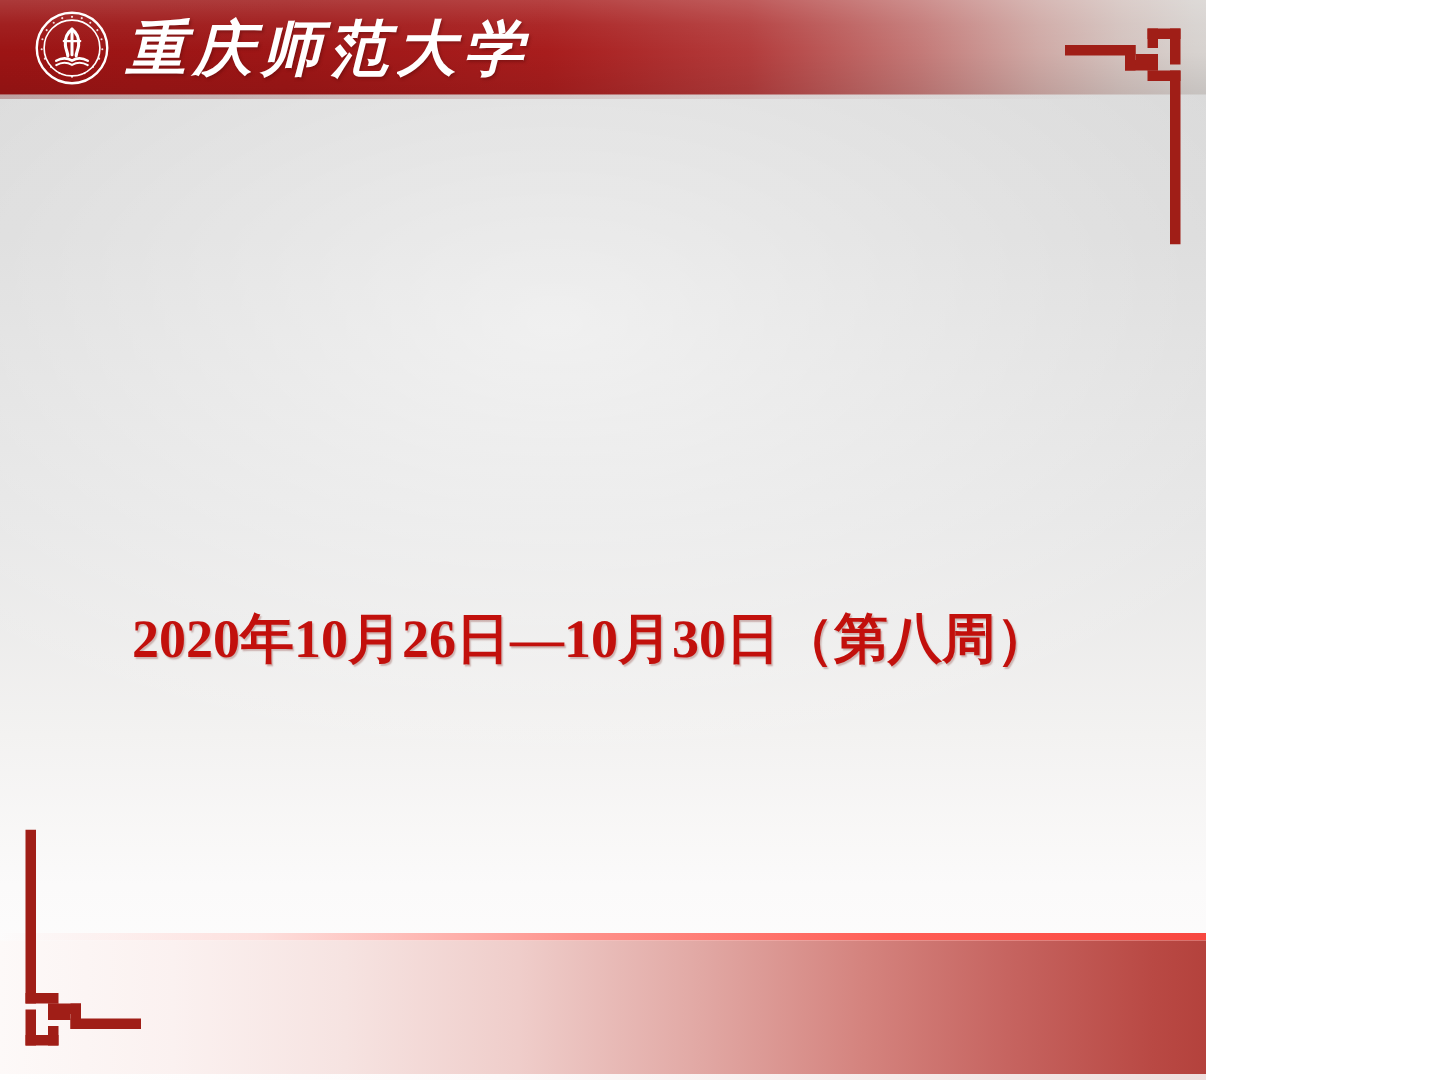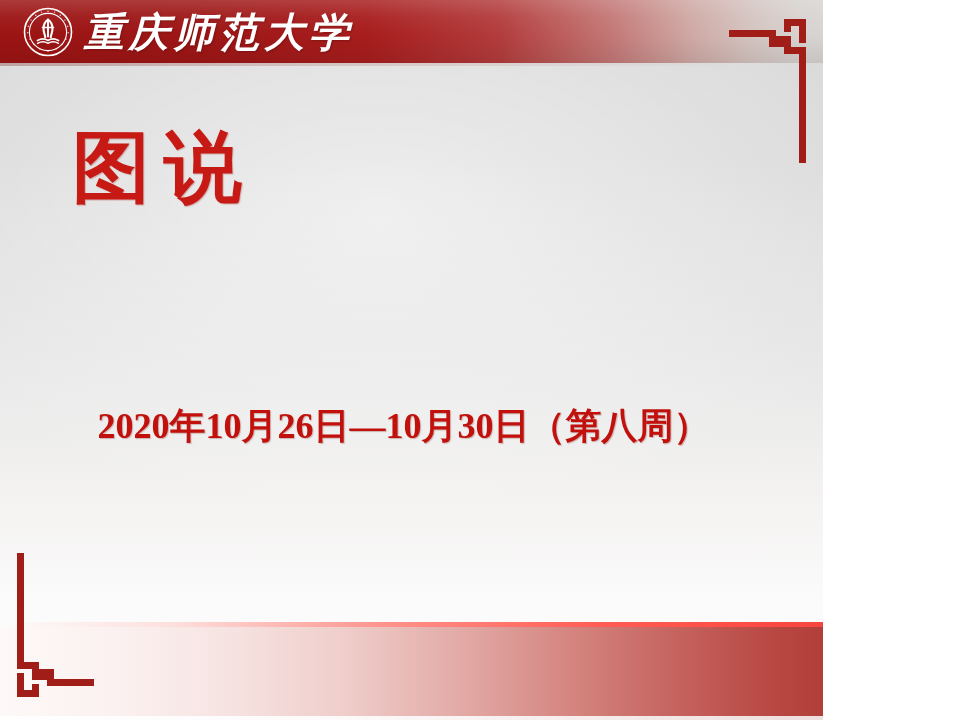--- a/index.html
+++ b/index.html
@@ -13,21 +13,20 @@
 
   .slide {
     position: relative;
     width: 804px;
     height: 720px;
     overflow: hidden;
     
     background:
       radial-gradient(ellipse 760px 420px at 46% 30%, rgba(255,255,255,0.55) 0%, rgba(255,255,255,0.0) 72%),
       linear-gradient(to bottom, #d9d9d9 0%, #dadada 22%, #e6e6e6 48%, #f3f2f1 68%, #fbfafa 82%, #ffffff 100%);
-    padding-left: 19px;
   }
 
   
   .header-band {
     position: absolute;
     left: 0;
     top: 0;
     width: 960px;
     height: 63px;
     background:
@@ -301,18 +300,17 @@
       </g>
     </svg>
   </div>
 
   <div class="footer-band">
     <div class="footer-hairline"></div>
     <div class="footer-main"></div>
     <div class="footer-baseline"></div>
   </div>
 
-  <div class="title-seal">图说</div>
 
 
   <div class="title-date">2020年10月26日—10月30日（第八周）</div>
 
 </div>
 
 </body></html>

